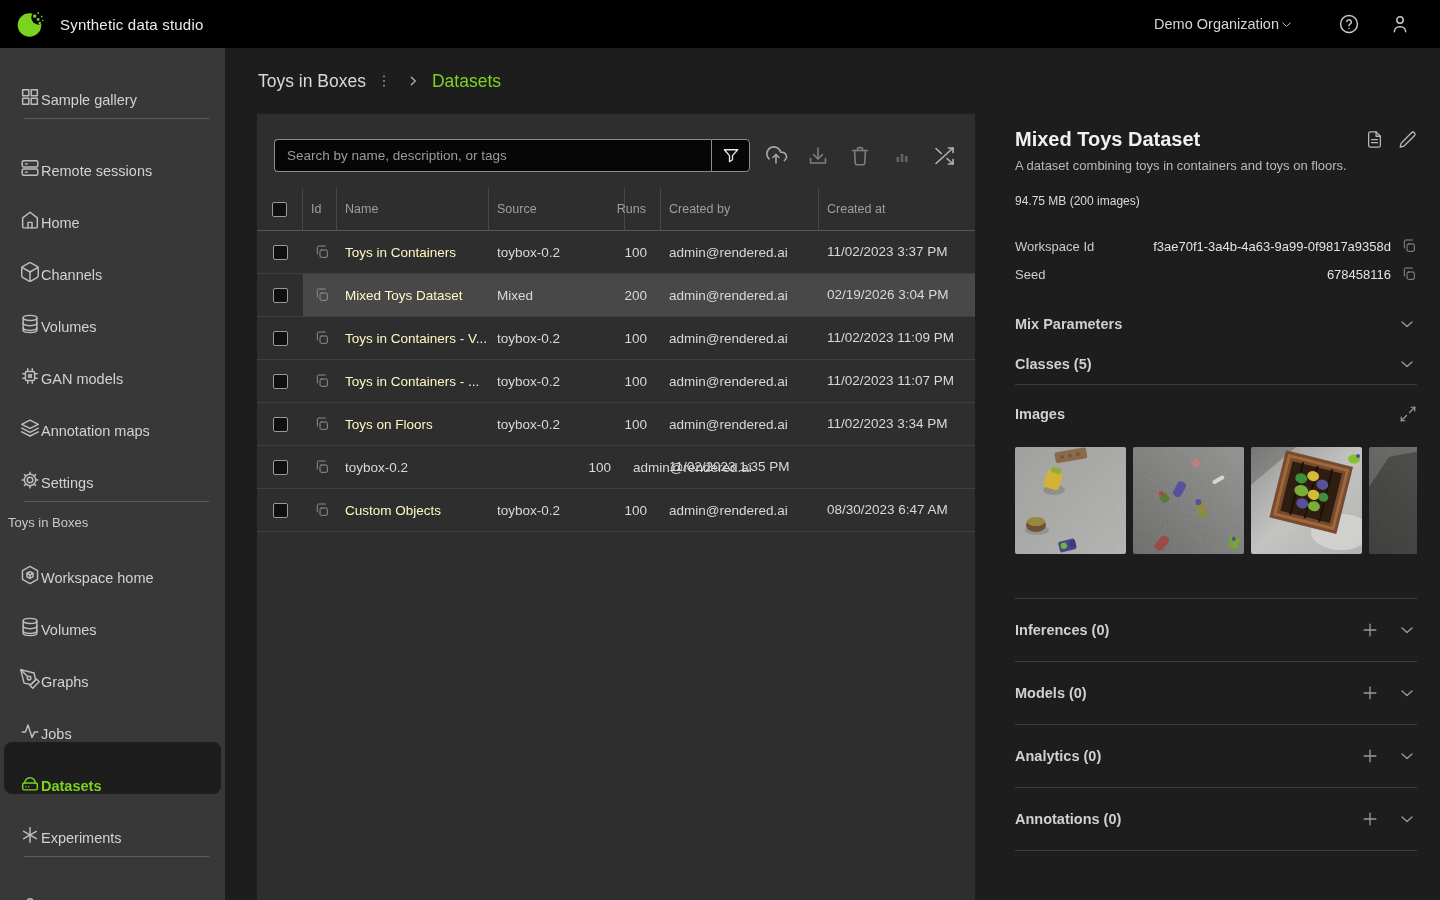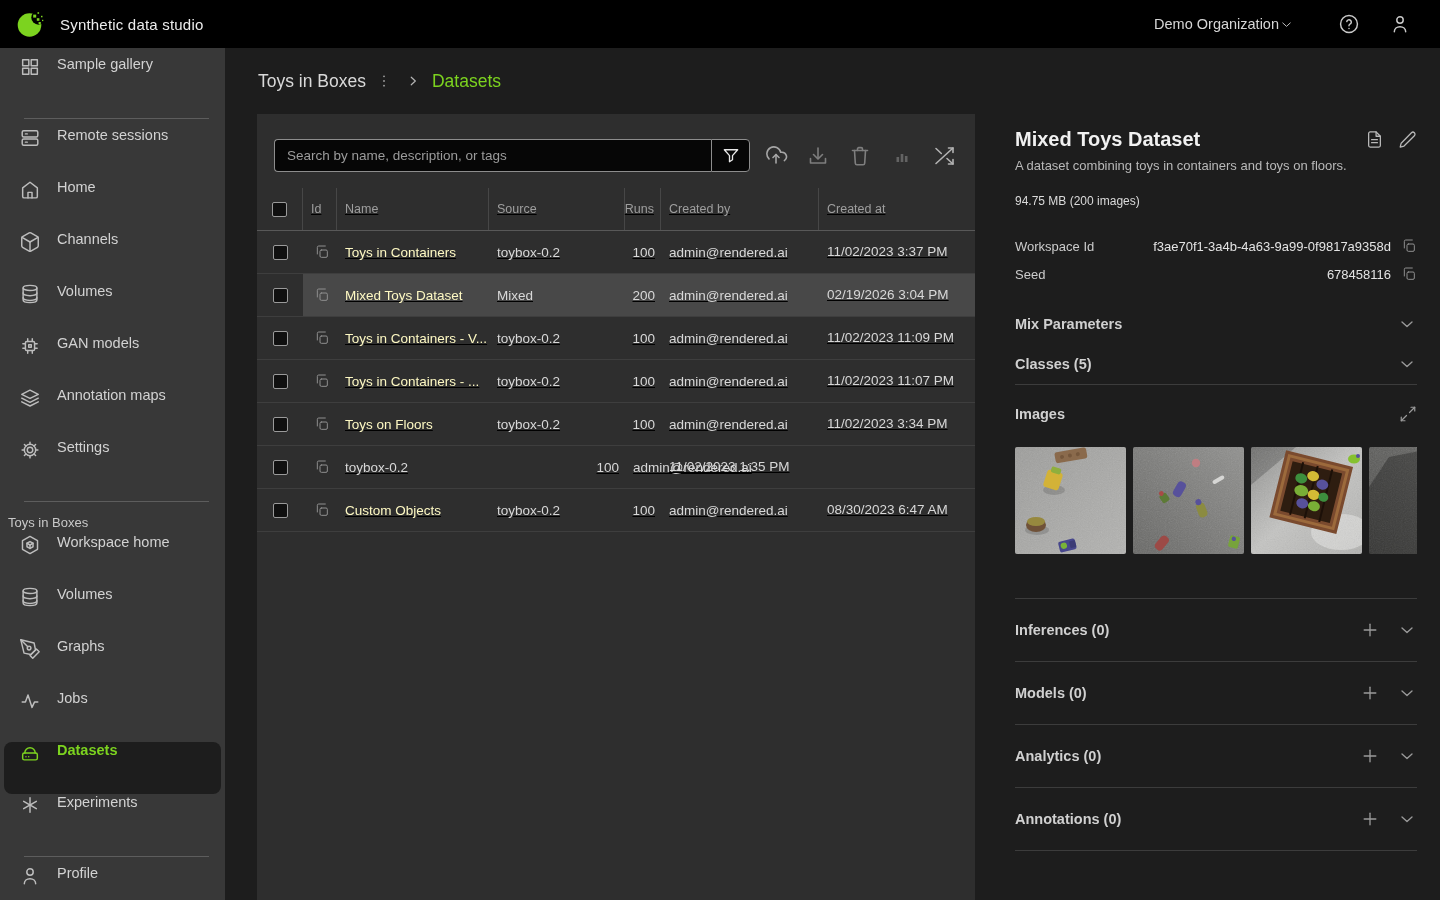--- a/index.html
+++ b/index.html
@@ -19,21 +19,21 @@
   .org-btn svg { width:15px; height:15px; color:#bdbdbd; }
   .icon-btn { background:none; border:none; color:#c9c9c9; cursor:pointer; padding:0; display:flex; align-items:center; justify-content:center; }
   .topbar .help { margin-left:44px; } .topbar .user { margin-left:29px; }
   .topbar .icon-btn svg { width:22px; height:22px; }
 
   
   .shell { flex:1; display:flex; min-height:0; }
 
   
   .sidebar { width:225px; flex:none; background:#383838; overflow:hidden; padding-top:8px; }
-  .nav-item { height:52px; display:flex; align-items:flex-start; gap:16px; padding-left:19px;
+  .nav-item { height:52px; display:flex; align-items:flex-end; padding-left:19px;
     font-size:14.5px; color:#d2d2d2; cursor:pointer; }
   .nav-item svg { width:22px; height:22px; color:#bdbdbd; flex:none; }
   .nav-item.active { background:#1d1d1d; margin:0 4px; padding-left:15px; border-radius:8px; color:#7cd31f; font-weight:700; }
   .nav-item.active svg { color:#7cd31f; }
   .side-divider { height:1px; background:#5d5d5d; margin:10px 16px 8px 24px; }
   .ws-label { height:24px; display:flex; align-items:center; padding-left:8px; font-size:13px; color:#c9c9c9; }
 
   
   .main { flex:1; display:flex; flex-direction:column; min-width:0; background:#1d1d1d; }
   .breadcrumb-row { height:66px; flex:none; display:flex; align-items:center; padding-left:33px; }
@@ -52,29 +52,29 @@
   .search::placeholder { color:#9b9b9b; }
   .filter-btn { width:39px; height:33px; background:#060606; border:1px solid #8d8d8d; border-radius:0 4px 4px 0;
     color:#e8e8e8; cursor:pointer; display:flex; align-items:center; justify-content:center; }
   .filter-btn svg { width:20px; height:20px; }
   .tool-actions { display:flex; align-items:center; gap:18px; margin-left:14px; }
   .tool-actions .icon-btn svg { width:24px; height:24px; }
   .act-upload { color:#a6a6a6; } .act-download { color:#7e7e7e; } .act-trash { color:#7e7e7e; }
   .act-chart { color:#636363; } .act-shuffle { color:#b3b3b3; }
 
   .table { flex:1; margin-top:8px; }
-  .tr { display:grid; grid-template-columns:46px 34px 152px 136px 36px 158px 156px; border-bottom:1px solid #3e3e3e;text-decoration:underline; }
+  .tr { display:grid; grid-template-columns:46px 34px 152px 136px 36px 158px 156px; border-bottom:1px solid #3e3e3e; }
   .tr.head { border-bottom:1px solid #585858; }
   .td, .th { display:flex; align-items:center; min-height:42px; padding:6px 0 6px 8px; font-size:13.5px; color:#d8d8d8; }
   .th { font-size:12.5px; color:#9e9e9e; border-right:1px solid #474747; }
   .th:last-child { border-right:none; }
   .c-sel { justify-content:center; padding-left:0; }
   .c-id { padding-left:4px; justify-content:center; }
   .c-name { color:#fef9c3; white-space:nowrap; overflow:hidden; }
-  .c-runs { justify-content:flex-end; padding-left:0; padding-right:6px; }
+  .c-runs { justify-content:flex-end; padding-left:0; padding-right:14px; }
   .c-date { padding-right:20px; line-height:1.5; }
   .cb { width:15px; height:15px; flex:none; background:#101010; border:1.5px solid #9a9a9a; border-radius:2px; cursor:pointer; }
   .copy-btn { color:#8f8f8f; } .copy-btn svg { width:16px; height:16px; stroke-width:1.5; }
   .tr.selected .td { background:#484848; }
   .tr.selected .td.c-sel { background:transparent; }
 
   
   .details { flex:1; min-width:0; overflow:hidden; padding:14px 23px 0 40px; }
   .d-titlerow { display:flex; align-items:center; }
   .d-title { font-size:20px; font-weight:700; color:#f1f1f1; }

